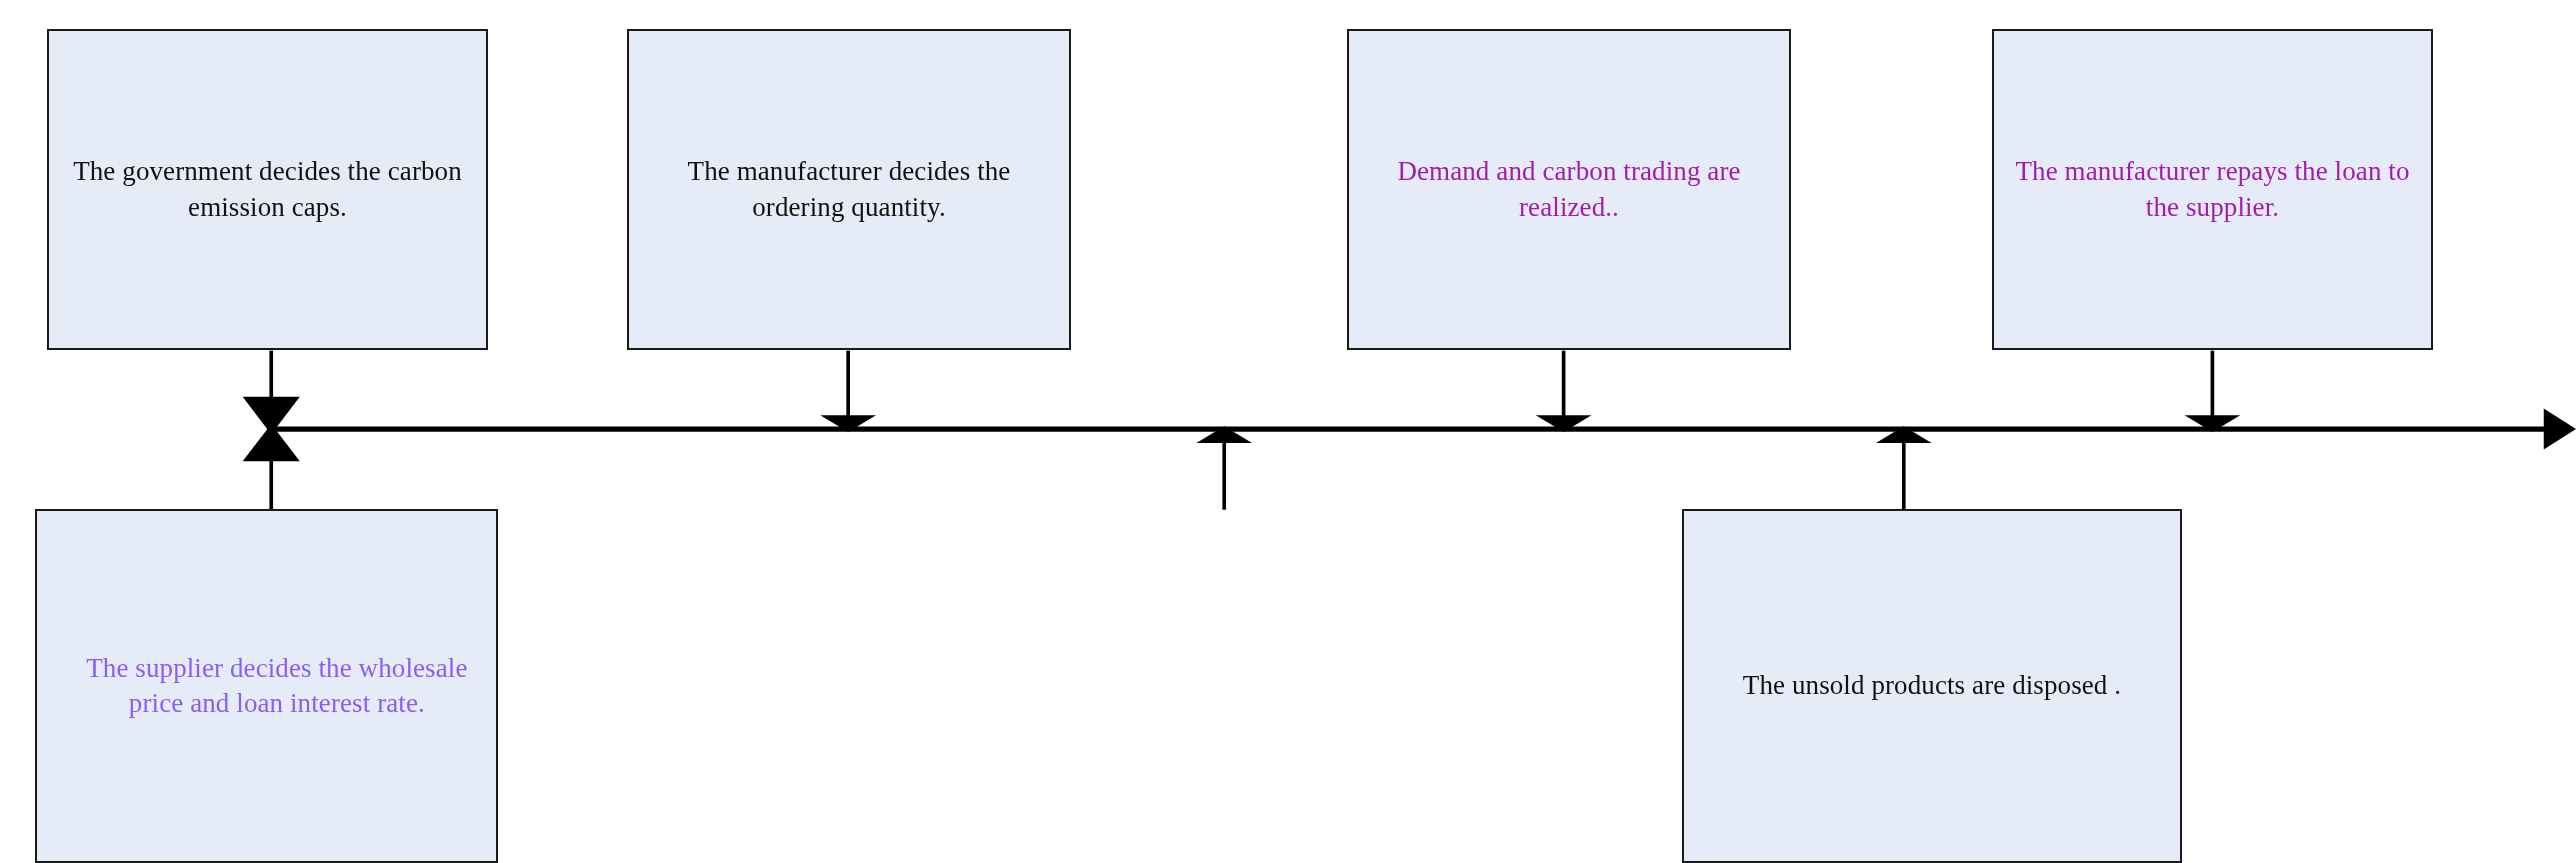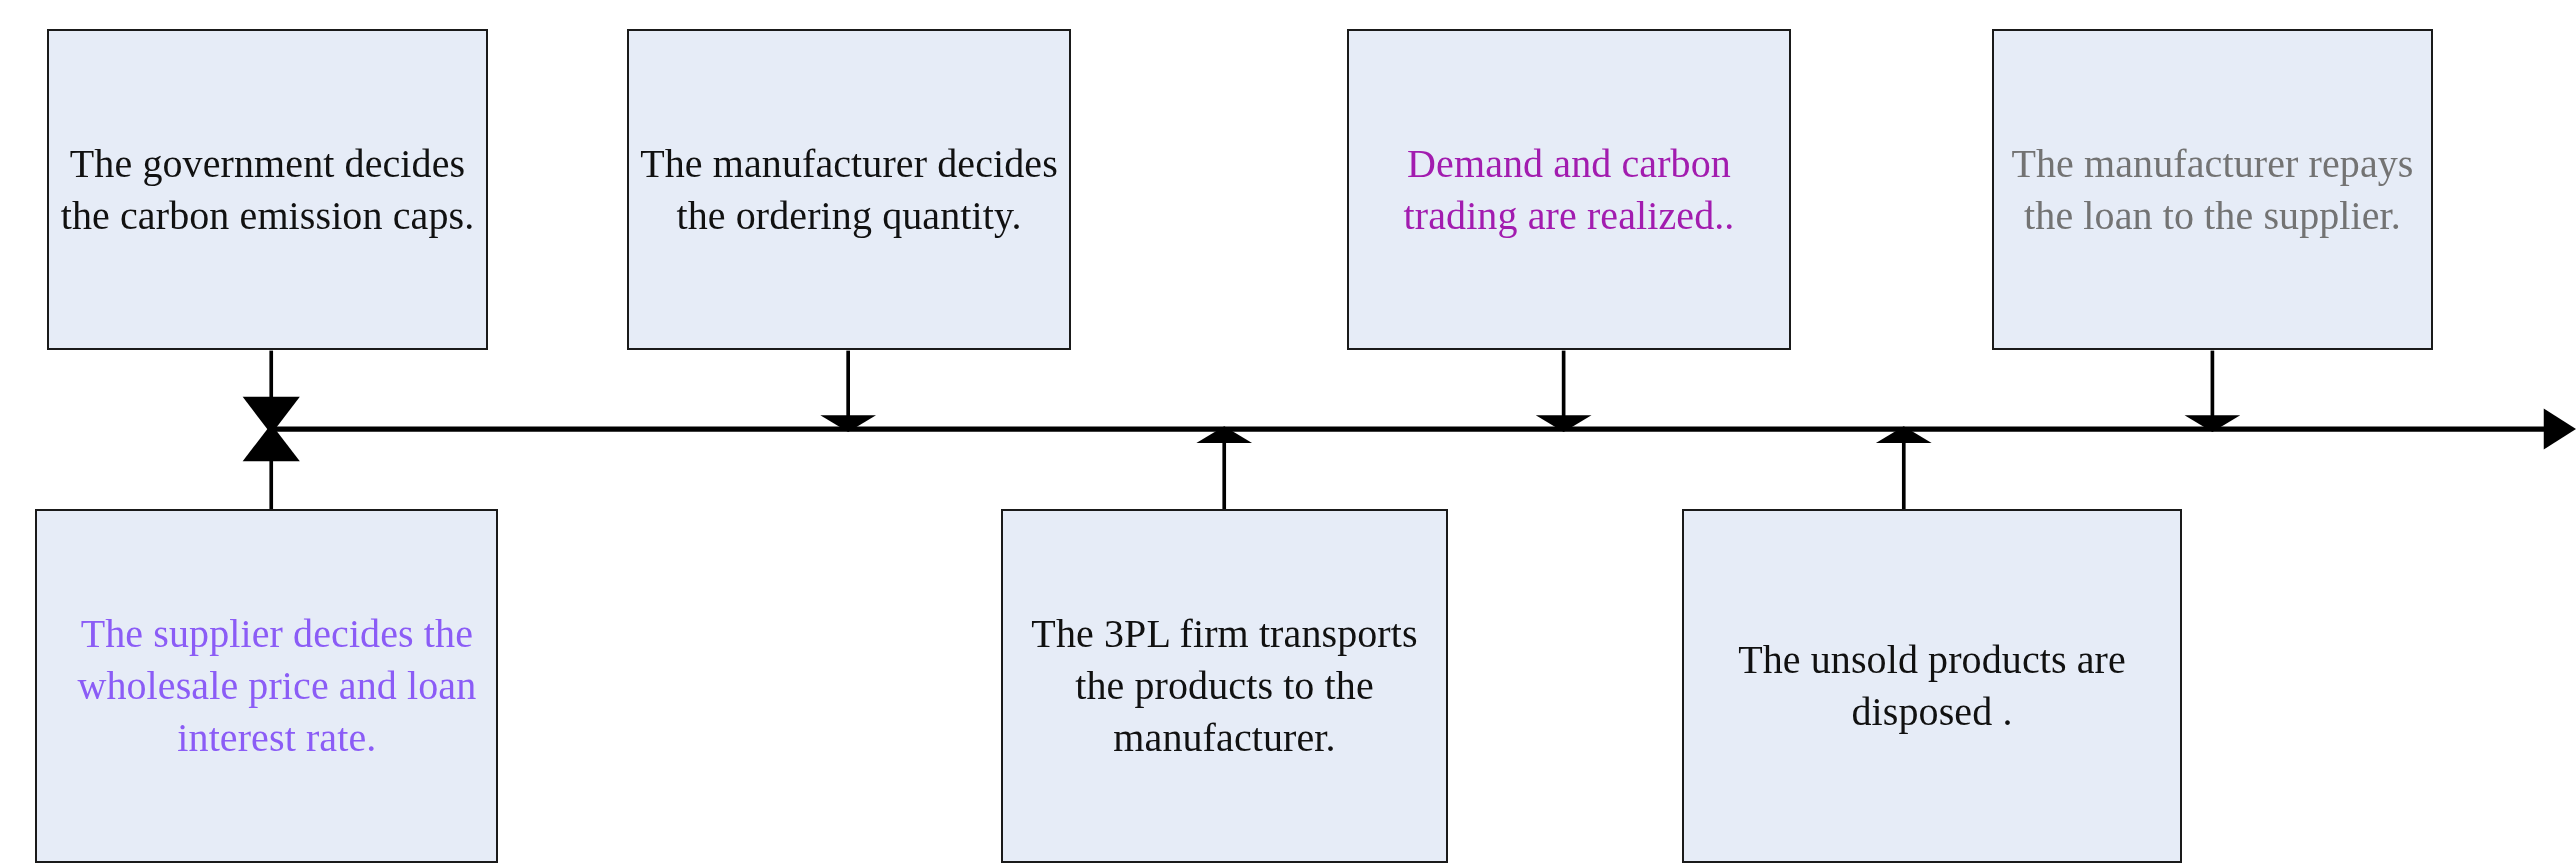--- a/index.html
+++ b/index.html
@@ -24,21 +24,21 @@
     border: 2.2px solid var(--stroke, #1a1a1a);
     display: flex;
     align-items: center;
     justify-content: center;
     text-align: center;
   }
   .node .node-label {
     display: block;
     width: 100%;
     padding: 0 10.3px;
-    font-size: 40px;
+    font-size: 27px;
     line-height: 1.30;
     color: #111111;
     letter-spacing: 0.1px;
     white-space: pre-line;
   }
   
   .node.top  { top: 29px;  height: 321px; }
   .node.b1   { left: 47px;   width: 441px; }
   .node.b2   { left: 627px;  width: 444px; }
   .node.b3   { left: 1347px; width: 444px; }
@@ -95,29 +95,26 @@
 
   <div class="node top b2">
     <span class="node-label" style="color: rgb(17, 17, 17);">The manufacturer decides the ordering quantity.</span>
   </div>
 
   <div class="node top b3">
     <span class="node-label" style="color: #a21caf;">Demand and carbon trading are realized..</span>
   </div>
 
   <div class="node top b4">
-    <span class="node-label" style="color: #737373;">The manufacturer repays the loan to the supplier.</span>
+    <span class="node-label" style="color: #a21caf;">The manufacturer repays the loan to the supplier.</span>
   </div>
 
   <div class="node bot b5">
     <span class="node-label" style="color: #8b5cf6; padding-left: 31px;">The supplier decides the wholesale price and loan interest rate.</span>
   </div>
 
-  <div class="node bot b6">
-    <span class="node-label" style="color: rgb(17, 17, 17);">The 3PL firm transports the products to the manufacturer.</span>
-  </div>
 
   <div class="node bot b7">
     <span class="node-label" style="color: rgb(17, 17, 17);">The unsold products are disposed .</span>
   </div>
 
 </div>
 
 
 </body></html>

